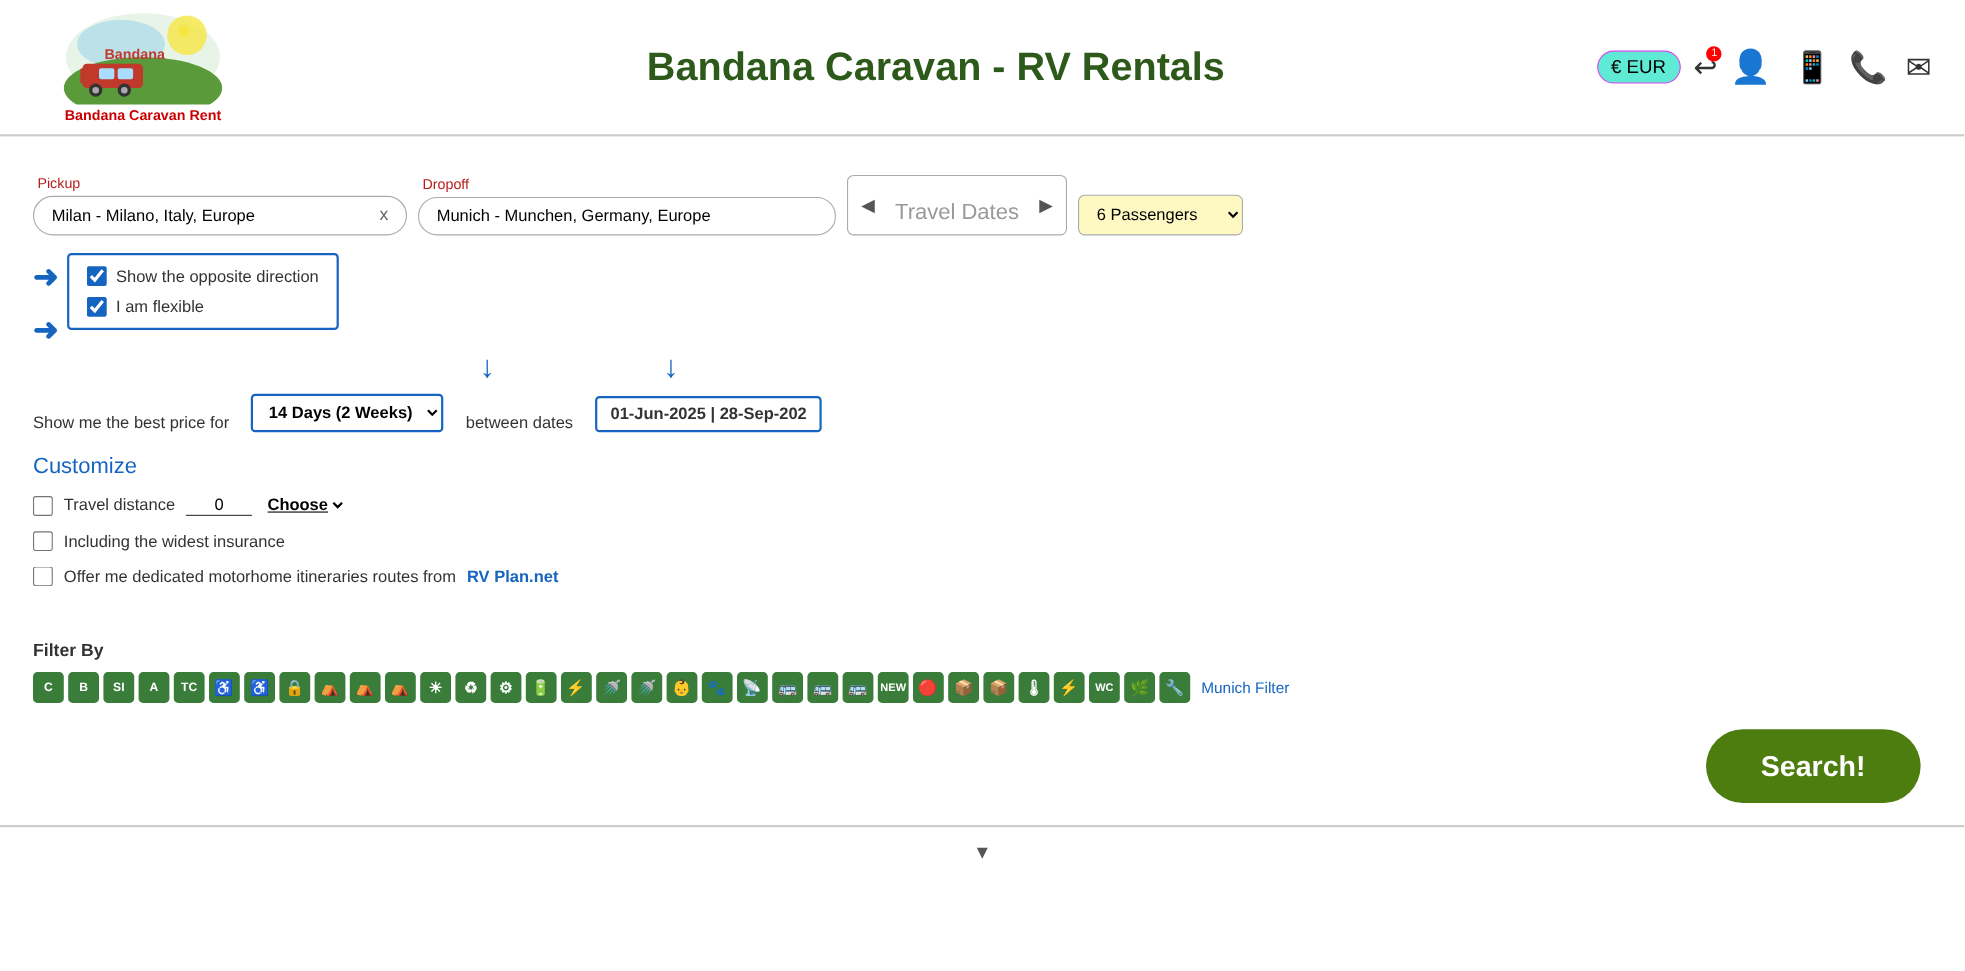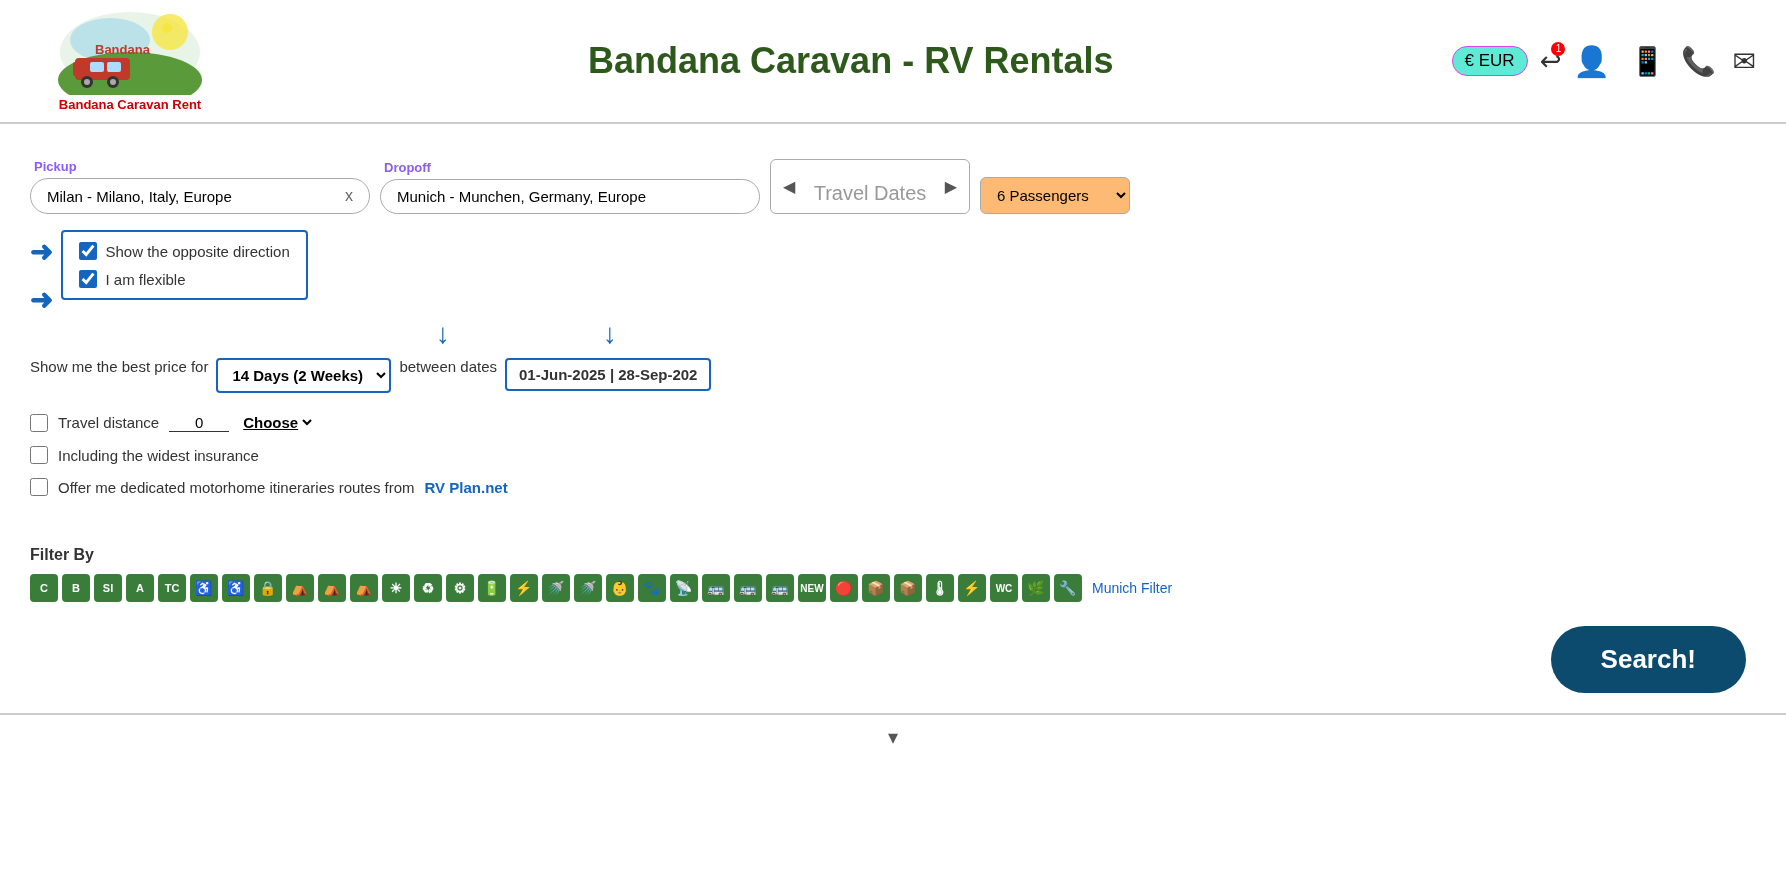--- a/index.html
+++ b/index.html
@@ -89,23 +89,22 @@
       gap: 10px;
       align-items: flex-end;
     }
     .field-group {
       display: flex;
       flex-direction: column;
       gap: 4px;
     }
     .field-label {
       font-size: 13px;
-      color: #8b5cf6;
+      color: #b91c1c;
       padding-left: 4px;
-      font-weight: bold;
     }
     .location-input-wrap {
       display: flex;
       align-items: center;
       border: 1px solid #aaa;
       border-radius: 25px;
       padding: 8px 16px;
       width: 340px;
       background: #fff;
     }
@@ -144,21 +143,21 @@
     .travel-dates-text {
       color: #999;
       font-size: 20px;
       margin-top: 14px;
     }
     .passengers-select {
       border: 1px solid #aaa;
       border-radius: 6px;
       padding: 8px 12px;
       font-size: 15px;
-      background: #fdba74;
+      background: #fef9c3;
       cursor: pointer;
       min-width: 150px;
     }
     .checkbox-outlined-box {
       border: 2px solid #1565c0;
       border-radius: 4px;
       padding: 10px 16px;
       display: inline-flex;
       flex-direction: column;
       gap: 10px;
@@ -174,22 +173,22 @@
       width: 18px;
       height: 18px;
       accent-color: #1565c0;
       cursor: pointer;
     }
 
     
     .best-price-row {
       padding: 8px 30px 6px;
       display: flex;
-      align-items: flex-start;
-      gap: 8px;
+      align-items: flex-end;
+      gap: 20px;
       font-size: 15px;
       flex-wrap: wrap;
     }
     .duration-select {
       border: 2px solid #1565c0;
       border-radius: 4px;
       padding: 6px 10px;
       font-size: 15px;
       font-weight: bold;
       background: #fff;
@@ -280,21 +279,21 @@
       flex-shrink: 0;
     }
     .clean-filter-link {
       color: #1565c0;
       font-size: 14px;
       margin-left: 6px;
       cursor: pointer;
       text-decoration: none;
     }
     .search-btn {
-      background: #0c4a6e;
+      background: #4d7c0f;
       color: white;
       border: none;
       border-radius: 40px;
       padding: 18px 50px;
       font-size: 26px;
       font-weight: bold;
       cursor: pointer;
     }
 
     
@@ -452,20 +451,21 @@
     <option>14 Days (2 Weeks)</option>
     <option>7 Days (1 Week)</option>
     <option>21 Days (3 Weeks)</option>
     <option>28 Days (4 Weeks)</option>
   </select>
   <span>between dates</span>
   <div class="dates-outlined">01-Jun-2025 | 28-Sep-202</div>
 </div>
 
 <div class="customize-section">
+  <div class="customize-title">Customize</div>
 
   <div class="customize-item">
     <input type="checkbox" style="">
     <span>Travel distance</span>
     <input type="text" class="travel-distance-input" value="0" style="">
     <select class="choose-dropdown">
       <option>Choose</option>
       <option>km</option>
       <option>miles</option>
     </select>

